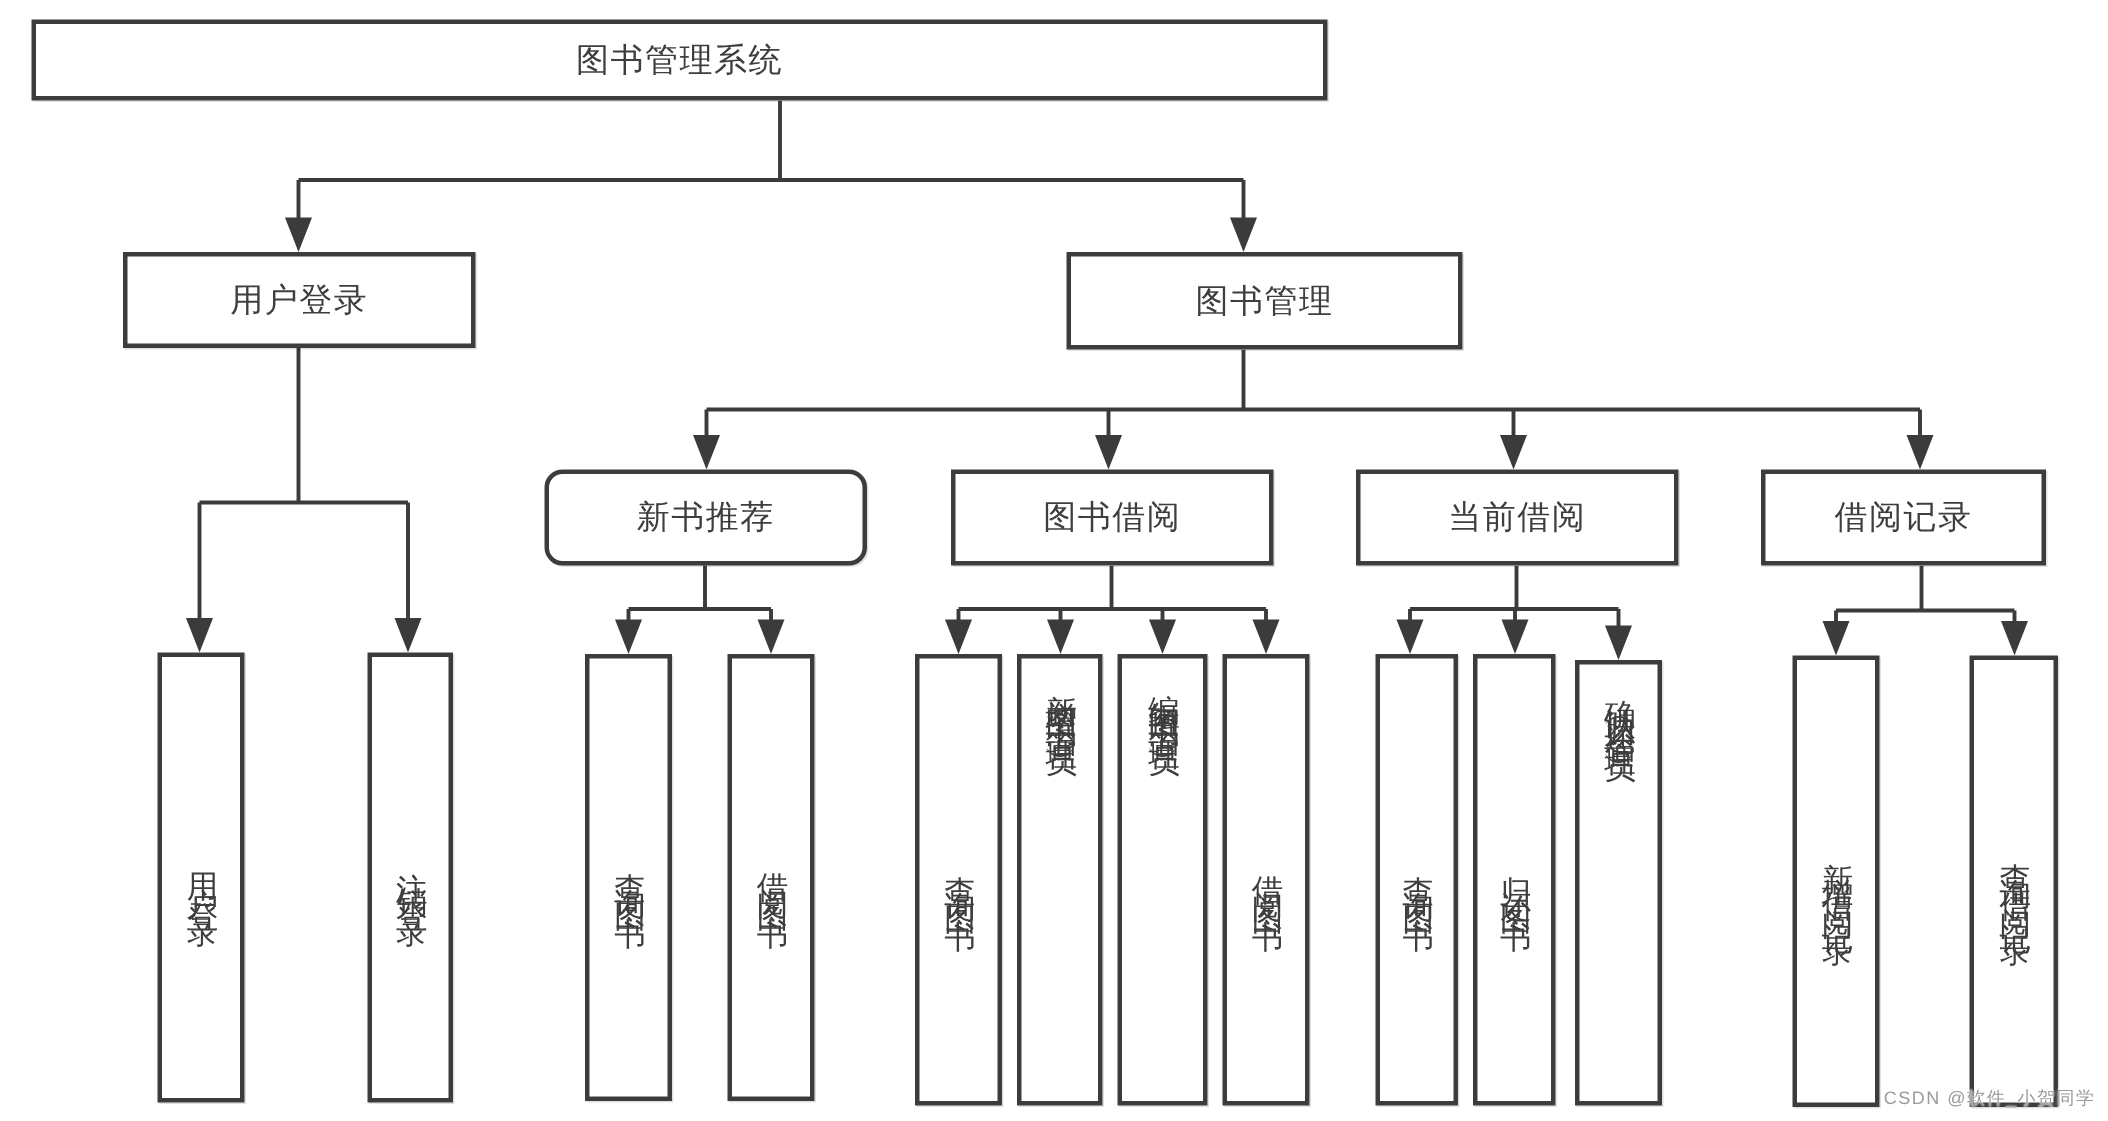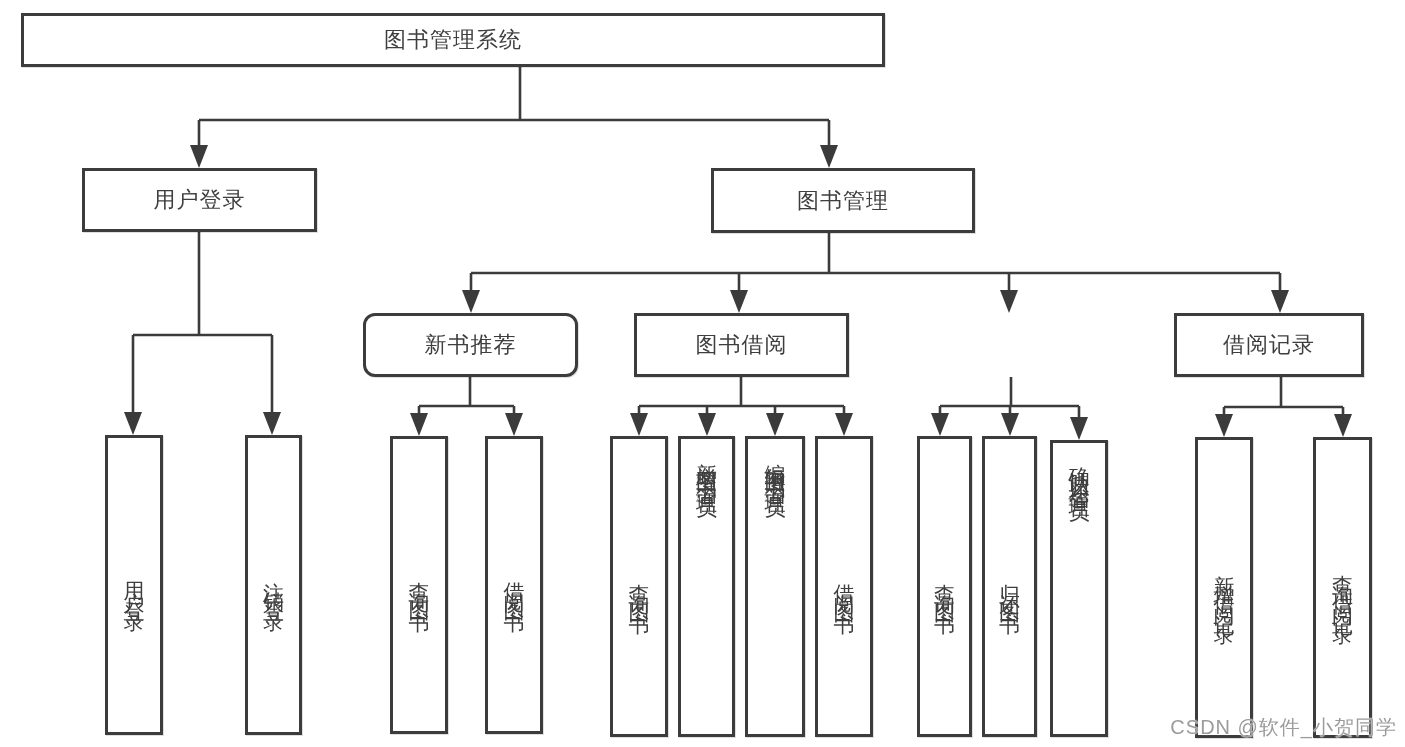--- a/index.html
+++ b/index.html
@@ -32,21 +32,21 @@
   }
   .vbox.long{
     letter-spacing:5px;
     justify-content:flex-start;
     padding-top:7px;
   }
   #watermark{
     position:absolute;
     right:8px;
     bottom:6px;
-    font-size:20px;
+    font-size:12px;
     color:#9b9b9b;
     text-shadow:0 0 2px #ffffff,0 0 1px #ffffff;
     z-index:5;
     letter-spacing:1px;
     white-space:nowrap;
   }
 </style>
 </head>
 <body>
 
@@ -118,20 +118,21 @@
     </g>
   </svg>
 
   <div class="box hbox" style="left:21px;top:13px;width:864px;height:54px;">图书管理系统</div>
 
   <div class="box hbox" style="left:82px;top:168px;width:235px;height:64px;">用户登录</div>
   <div class="box hbox" style="left:711px;top:168px;width:264px;height:65px;">图书管理</div>
 
   <div class="box hbox" style="left:363px;top:313px;width:215px;height:64px;border-radius:12px;">新书推荐</div>
   <div class="box hbox" style="left:634px;top:313px;width:215px;height:64px;">图书借阅</div>
+  <div class="box hbox" style="left:904px;top:313px;width:215px;height:64px;">当前借阅</div>
   <div class="box hbox" style="left:1174px;top:313px;width:190px;height:64px;">借阅记录</div>
 
   <div class="box vbox" style="left:105px;top:435px;width:58px;height:300px;">用户登录</div>
   <div class="box vbox" style="left:245px;top:435px;width:57px;height:300px;">注销登录</div>
 
   <div class="box vbox" style="left:390px;top:436px;width:58px;height:298px;">查询图书</div>
   <div class="box vbox" style="left:485px;top:436px;width:58px;height:298px;">借阅图书</div>
 
   <div class="box vbox" style="left:610px;top:436px;width:58px;height:301px;">查询图书</div>
   <div class="box vbox long" style="left:678px;top:436px;width:57px;height:301px;">新增图书（管理员）</div>

